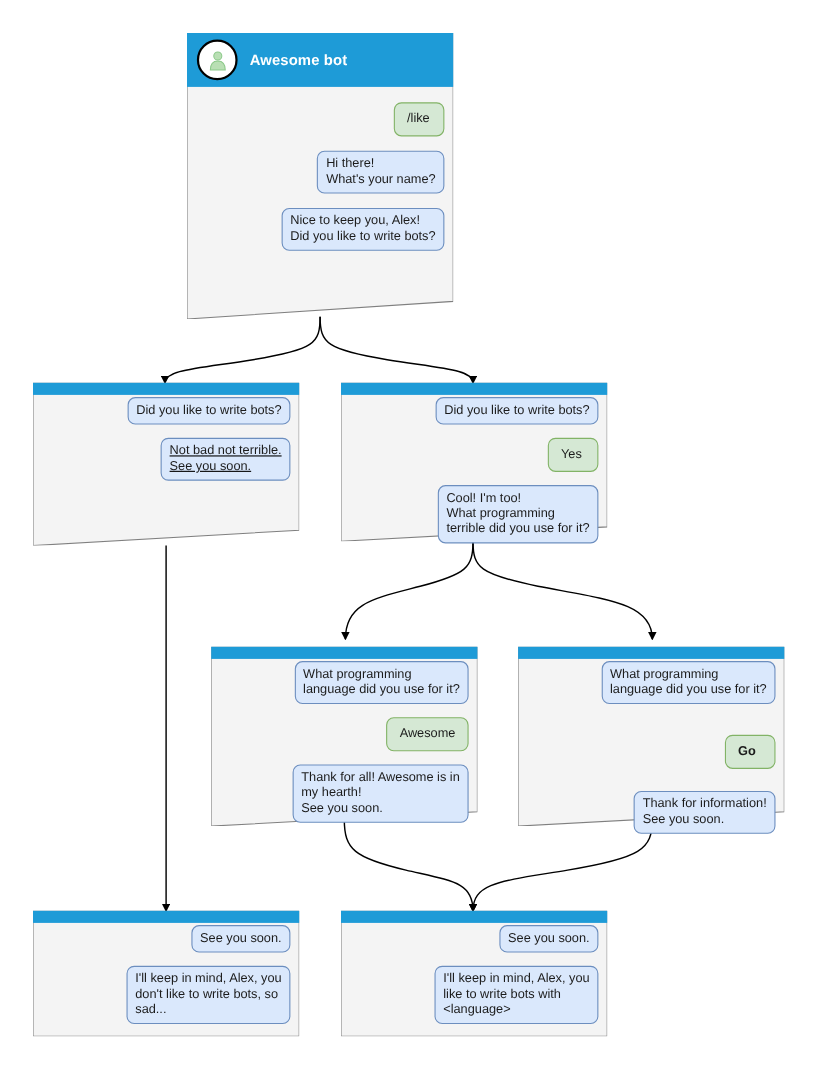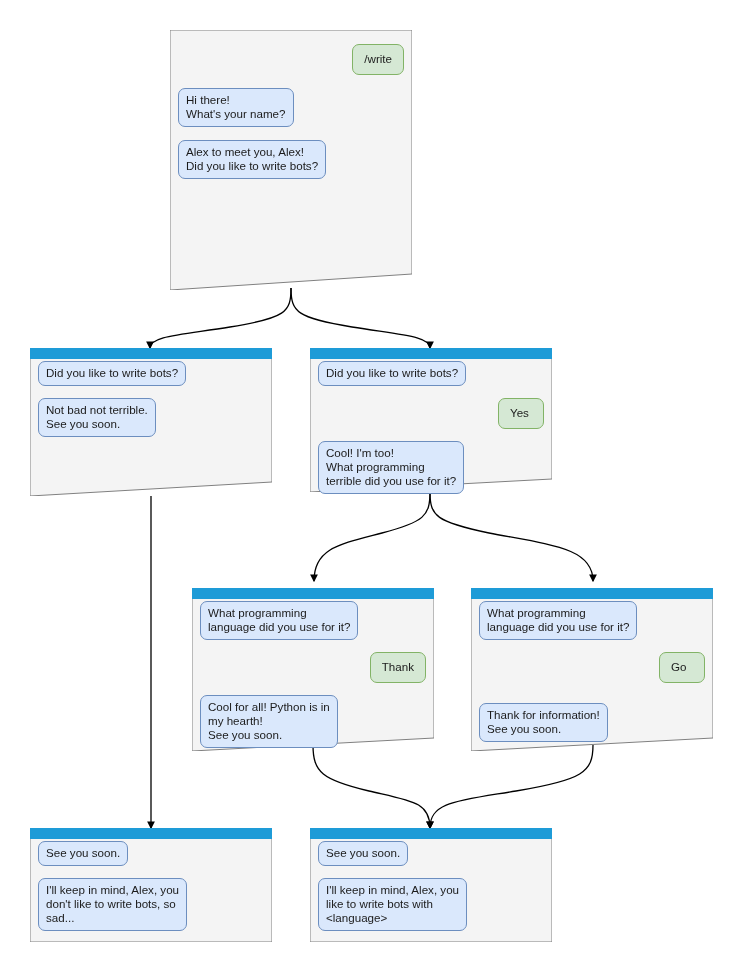--- a/index.html
+++ b/index.html
@@ -88,21 +88,21 @@
 
   
   .msgs {
     position: relative;
     box-sizing: border-box;
     padding: 4px 8px 8px 8px;
   }
 
   .row { display: flex; margin-top: 9px; }
   .row:first-child { margin-top: 0; }
-  .row.left  { justify-content: flex-start; }
+  .row.left  { justify-content: flex-end; }
   .row.right { justify-content: flex-end; }
 
   .bubble {
     border-radius: 7px;
     border: 1px solid;
     box-sizing: border-box;
     font-size: 11.6px;
     line-height: 14px;
     color: #1b1b1b;
     padding: 4px 7px 5px 7px;
@@ -148,47 +148,56 @@
 
       <path d="M 593,745 C 593,772 583,780 516,791 C 456,801 430,802 430,828" marker-end="url(#arrow)"></path>
     </g>
   </svg>
 
   <div class="node" style="left:170px; top:30px; width:242px; height:260px;">
     <svg class="node-shape" viewBox="0 0 242 260" preserveAspectRatio="none">
       <polygon points="0,0 242,0 242,244 0,260" fill="#f4f4f4" stroke="#808080" stroke-width="1"></polygon>
     </svg>
     <div class="node-inner">
+      <div class="hdr titled">
+        <div class="avatar">
+          <svg width="22" height="22" viewBox="0 0 24 24" aria-hidden="true">
+            <circle cx="12" cy="7.6" r="4" fill="#b9dfb4" stroke="#8cc98a" stroke-width="1"></circle>
+            <path d="M4.6 21.5 C4.6 14.6 8 12.4 12 12.4 C16 12.4 19.4 14.6 19.4 21.5 Z" fill="#b9dfb4" stroke="#8cc98a" stroke-width="1"></path>
+          </svg>
+        </div>
+        <div class="bot-title">Awesome bot</div>
+      </div>
       <div class="msgs" style="padding-top:14px;">
         <div class="row right">
-          <div class="bubble user">/write</div>
+          <div class="bubble user">/like</div>
         </div>
         <div class="row left" style="margin-top:13px;">
           <div class="bubble bot">Hi there!
 What's your name?</div>
         </div>
         <div class="row left" style="margin-top:13px;">
-          <div class="bubble bot">Alex to meet you, Alex!
+          <div class="bubble bot">Nice to keep you, Alex!
 Did you like to write bots?</div>
         </div>
       </div>
     </div>
   </div>
 
   <div class="node" style="left:30px; top:348px; width:242px; height:148px;">
     <svg class="node-shape" viewBox="0 0 242 148" preserveAspectRatio="none">
       <polygon points="0,0 242,0 242,134 0,148" fill="#f4f4f4" stroke="#808080" stroke-width="1"></polygon>
     </svg>
     <div class="node-inner">
       <div class="hdr thin"></div>
       <div class="msgs" style="padding-top:2px;">
         <div class="row left">
           <div class="bubble bot">Did you like to write bots?</div>
         </div>
-        <div class="row left" style="margin-top:12px;">
+        <div class="row left" style="margin-top:12px;text-decoration:underline;">
           <div class="bubble bot">Not bad not terrible.
 See you soon.</div>
         </div>
       </div>
     </div>
   </div>
 
   <div class="node" style="left:310px; top:348px; width:242px; height:144px;">
     <svg class="node-shape" viewBox="0 0 242 144" preserveAspectRatio="none">
       <polygon points="0,0 242,0 242,131 0,144" fill="#f4f4f4" stroke="#808080" stroke-width="1"></polygon>
@@ -216,43 +225,43 @@
       <polygon points="0,0 242,0 242,150 0,163" fill="#f4f4f4" stroke="#808080" stroke-width="1"></polygon>
     </svg>
     <div class="node-inner">
       <div class="hdr thin"></div>
       <div class="msgs" style="padding-top:2px;">
         <div class="row left">
           <div class="bubble bot">What programming
 language did you use for it?</div>
         </div>
         <div class="row right" style="margin-top:12px;">
-          <div class="bubble user">Thank</div>
+          <div class="bubble user">Awesome</div>
         </div>
         <div class="row left" style="margin-top:12px;">
-          <div class="bubble bot">Cool for all! Python is in
+          <div class="bubble bot">Thank for all! Awesome is in
 my hearth!
 See you soon.</div>
         </div>
       </div>
     </div>
   </div>
 
   <div class="node" style="left:471px; top:588px; width:242px; height:163px;">
     <svg class="node-shape" viewBox="0 0 242 163" preserveAspectRatio="none">
       <polygon points="0,0 242,0 242,150 0,163" fill="#f4f4f4" stroke="#808080" stroke-width="1"></polygon>
     </svg>
     <div class="node-inner">
       <div class="hdr thin"></div>
       <div class="msgs" style="padding-top:2px;">
         <div class="row left">
           <div class="bubble bot">What programming
 language did you use for it?</div>
         </div>
-        <div class="row right" style="margin-top:12px;">
+        <div class="row right" style="margin-top:28px;font-weight:bold;">
           <div class="bubble user">Go</div>
         </div>
         <div class="row left" style="margin-top:20px;">
           <div class="bubble bot">Thank for information!
 See you soon.</div>
         </div>
       </div>
     </div>
   </div>
 

